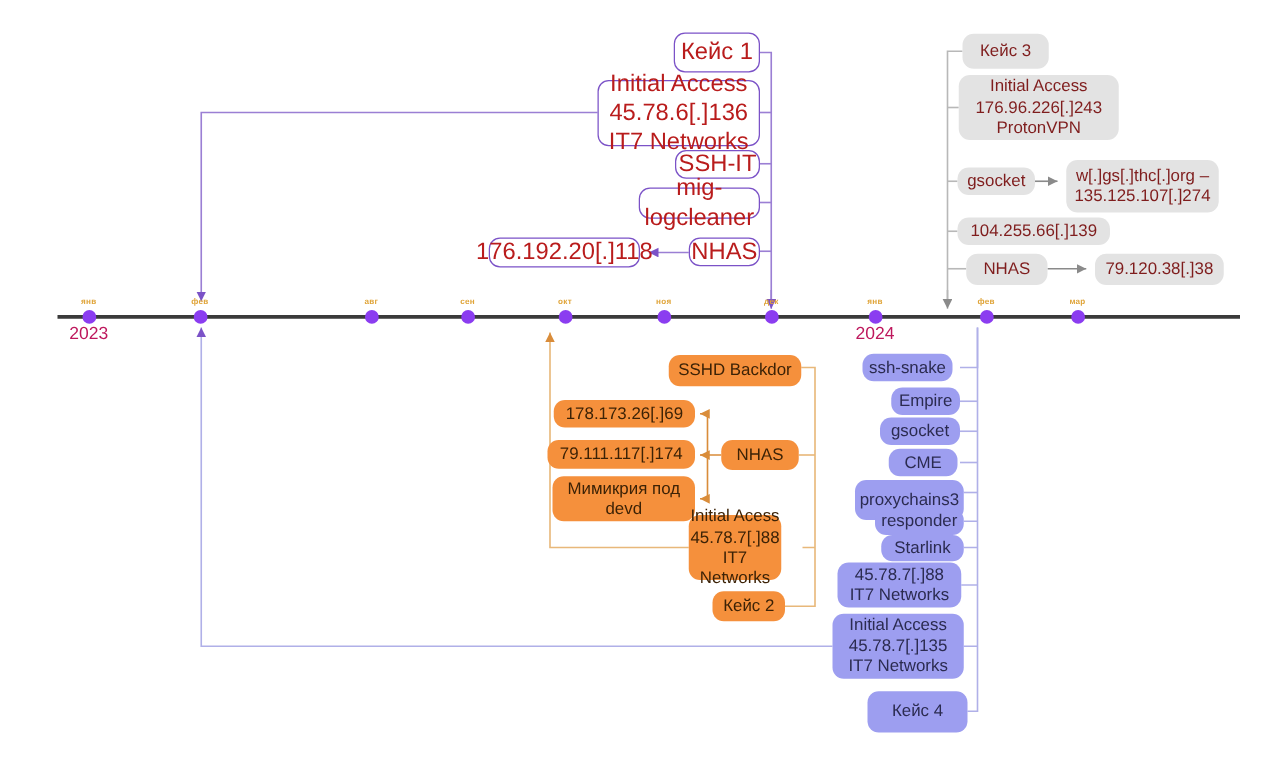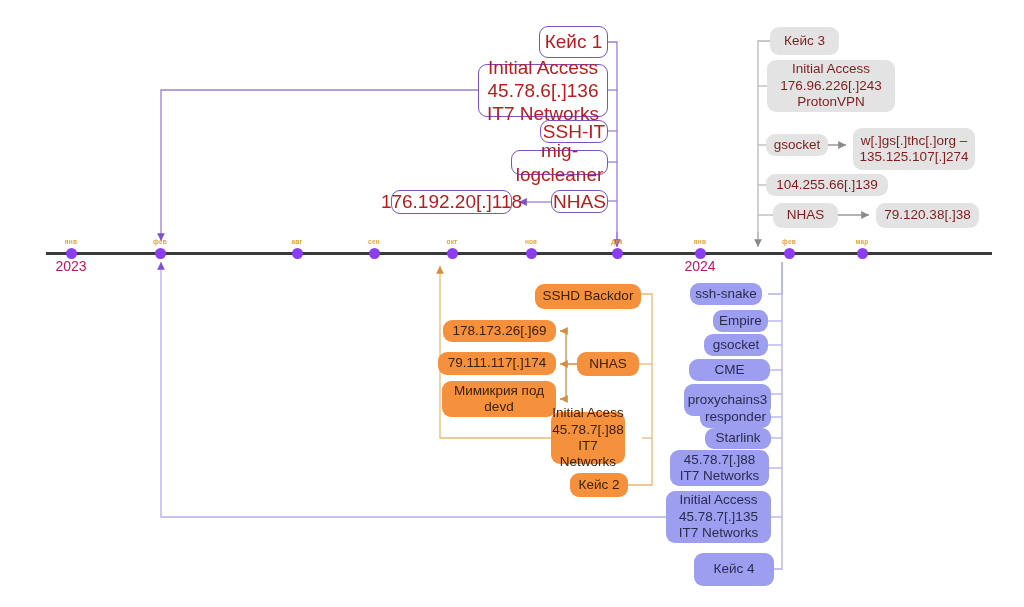--- a/index.html
+++ b/index.html
@@ -173,21 +173,21 @@
 devd</div>
       <div class="node orange" style="left: 551px; top: 412px; width: 74px; height: 52px;">Initial Acess
 45.78.7[.]88
 IT7 Networks</div>
       <div class="node orange" style="left: 570px; top: 473px; width: 58px; height: 24px;">Кейс 2</div>
     </div>
   <div id="nodes-case4">
       <div class="node blue" style="left: 690px; top: 283px; width: 72px; height: 22px;">ssh-snake</div>
       <div class="node blue" style="left: 713px; top: 310px; width: 55px; height: 22px;">Empire</div>
       <div class="node blue" style="left: 704px; top: 334px; width: 64px; height: 22px;">gsocket</div>
-      <div class="node blue" style="left: 689px; top: 359px; width: 81px; height: 22px;">CME</div>
+      <div class="node blue" style="left: 711px; top: 359px; width: 55px; height: 22px;">CME</div>
       <div class="node blue" style="left: 684px; top: 384px; width: 87px; height: 32px;">proxychains3</div>
       <div class="node blue" style="left: 700px; top: 407px; width: 71px; height: 21px;">responder</div>
       <div class="node blue" style="left: 705px; top: 428px; width: 66px; height: 21px;">Starlink</div>
       <div class="node blue" style="left: 670px; top: 450px; width: 99px; height: 36px;">45.78.7[.]88
 IT7 Networks</div>
       <div class="node blue" style="left: 666px; top: 491px; width: 105px; height: 52px;">Initial Access
 45.78.7[.]135
 IT7 Networks</div>
       <div class="node blue" style="left: 694px; top: 553px; width: 80px; height: 33px;">Кейс 4</div>
     </div>

